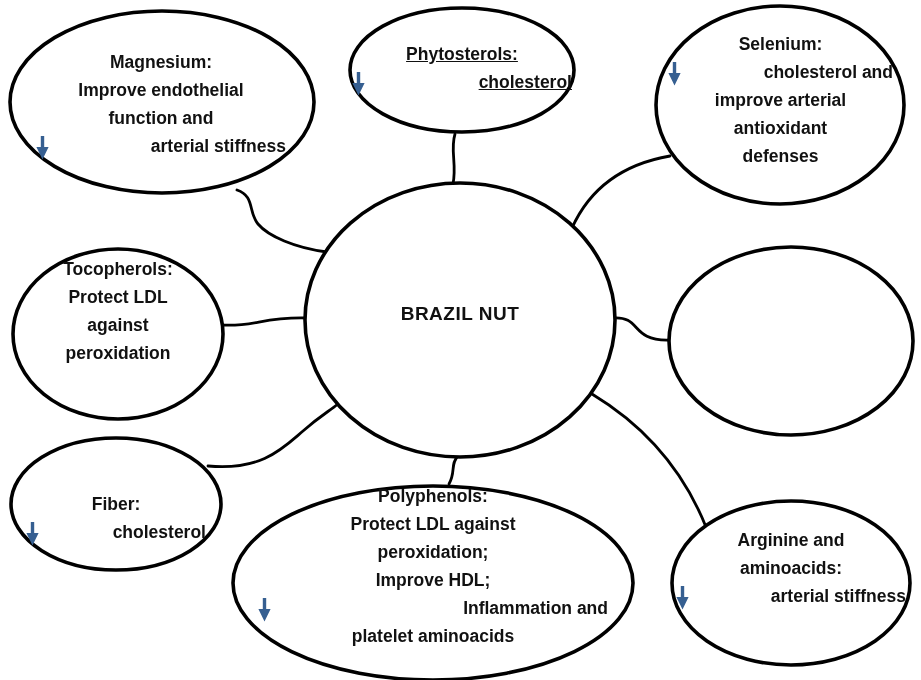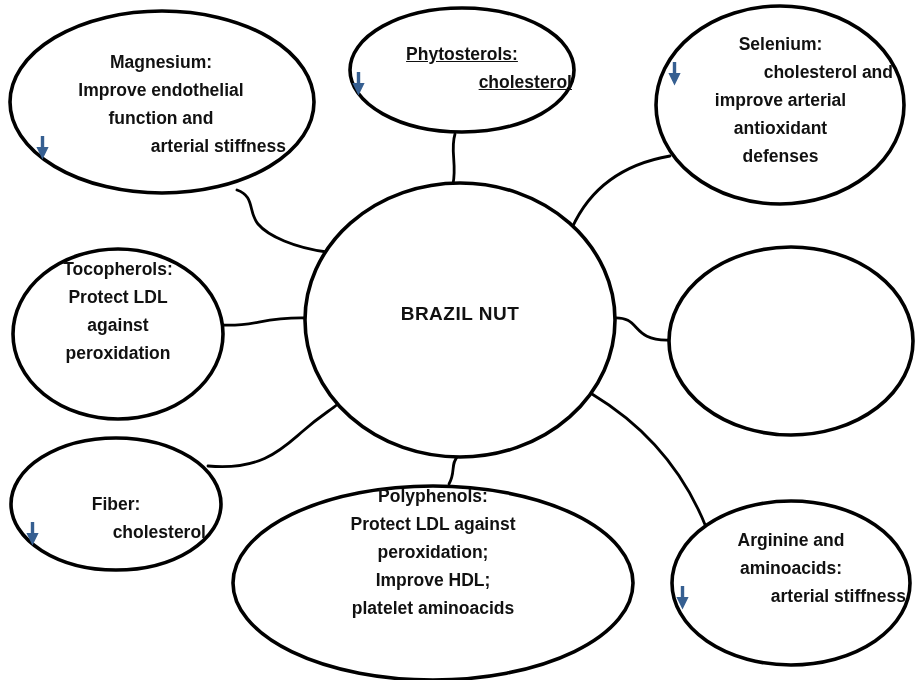--- a/index.html
+++ b/index.html
@@ -143,20 +143,26 @@
         </svg>
       <span>cholesterol</span>
     </span>
   </div>
 
   <div class="node-text" style="left:258px; top:482px; width:350px;">
     <span class="line">Polyphenols:</span>
     <span class="line">Protect LDL against</span>
     <span class="line">peroxidation;</span>
     <span class="line">Improve HDL;</span>
+    <span class="line arrow-line">
+      <svg class="arrow" viewBox="0 0 13 24">
+          <path d="M4.8 0 H8.2 V11 H12.6 L6.5 23.5 L0.4 11 H4.8 Z"></path>
+        </svg>
+      <span>Inflammation and</span>
+    </span>
     <span class="line">platelet aminoacids</span>
   </div>
 
   <div class="node-text" style="left:676px; top:526px; width:230px;">
     <span class="line">Arginine and</span>
     <span class="line">aminoacids:</span>
     <span class="line arrow-line">
       <svg class="arrow" viewBox="0 0 13 24">
           <path d="M4.8 0 H8.2 V11 H12.6 L6.5 23.5 L0.4 11 H4.8 Z"></path>
         </svg>

